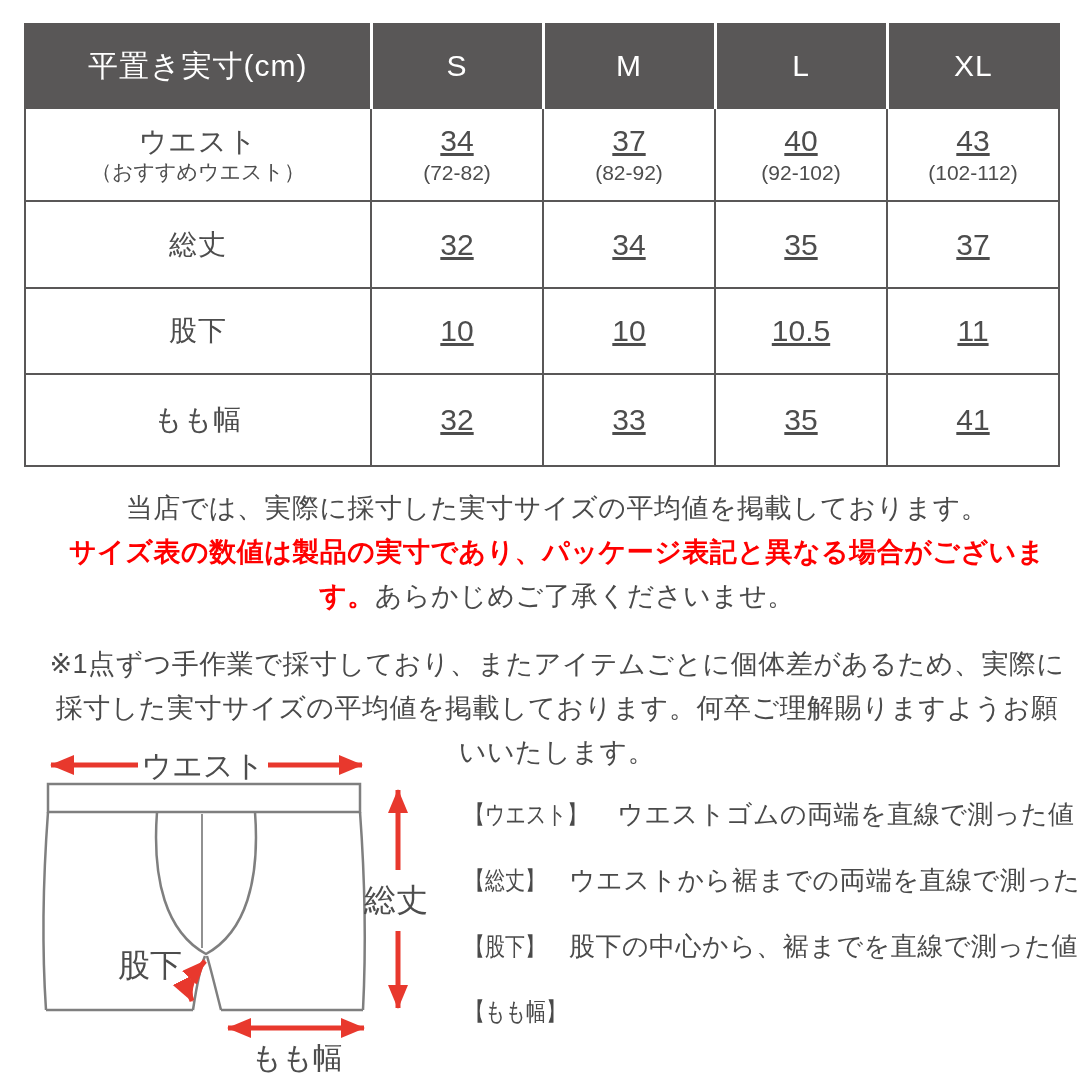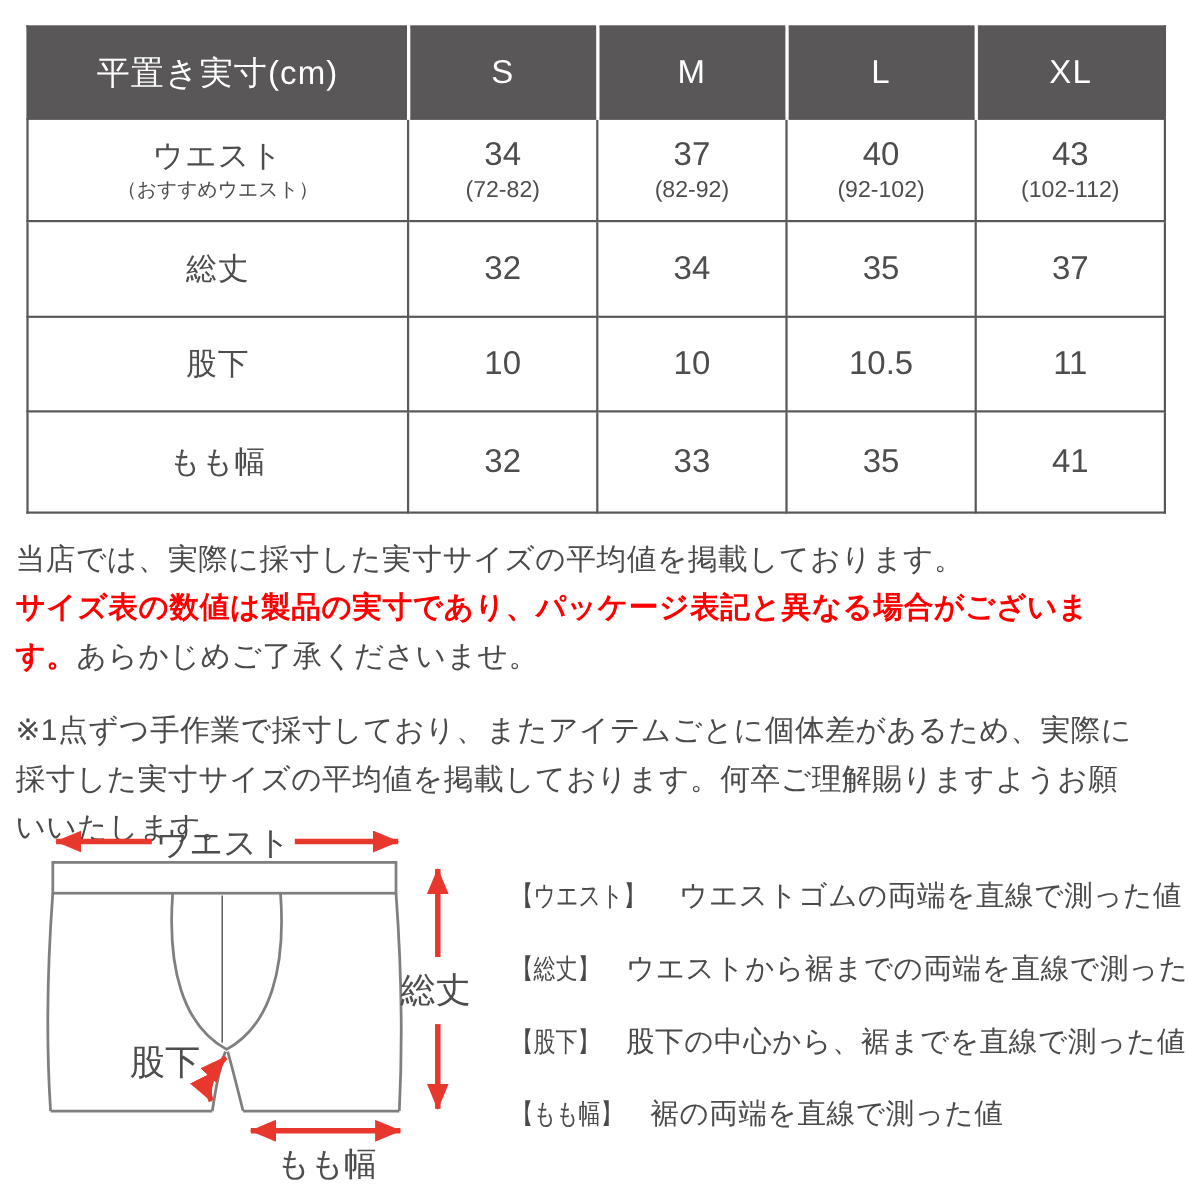--- a/index.html
+++ b/index.html
@@ -21,26 +21,26 @@
     background:#595757; color:#ffffff; font-weight:400; font-size:30px;
     height:84px; text-align:center; vertical-align:middle; letter-spacing:1px;
   }
   table.size-table th + th { border-left:3px solid #ffffff; }
   table.size-table td {
     border:2px solid #595757; text-align:center; vertical-align:middle;
     background:#ffffff;
   }
   tr.rh1 { height:93px; } tr.rh2 { height:87px; } tr.rh3 { height:86px; } tr.rh4 { height:92px; }
   .lbl-main { font-size:28px; color:#4d4d4d; line-height:34px; letter-spacing:1px; }
-  .lbl-sub  { font-size:18px; color:#4d4d4d; line-height:26px; }
-  .val      { font-size:30px; color:#4d4d4d; line-height:36px; }
+  .lbl-sub  { font-size:21px; color:#4d4d4d; line-height:26px; }
+  .val      { font-size:30px; color:#4d4d4d; line-height:36px;text-decoration:underline; }
   .sub      { font-size:21px; color:#4d4d4d; line-height:27px; }
 
   
-  .notes { position:absolute; left:14px; top:486px; width:1022px; }
+  .notes { position:absolute; left:46px; top:486px; width:1022px;text-align:center; }
   .notes p { font-size:27px; line-height:44px; color:#4a4a4a; letter-spacing:0.5px; }
   .notes p.p1 { margin-bottom:24px; }
   .red-bold { color:#ff0000; font-weight:bold; }
 
   
   .diagram-svg { position:absolute; left:20px; top:750px; }
   .dg-label { fill:#4d4d4d; font-family:"Liberation Sans","DejaVu Sans",sans-serif; }
 
   
   .defs-list { position:absolute; left:465px; top:797px; display:flex; flex-direction:column; gap:39px; }
@@ -198,17 +198,16 @@
     <div class="def-row">
       <span class="def-term">【総丈】</span>
       <span class="def-desc">ウエストから裾までの両端を直線で測った値</span>
     </div>
     <div class="def-row">
       <span class="def-term">【股下】</span>
       <span class="def-desc">股下の中心から、裾までを直線で測った値</span>
     </div>
     <div class="def-row">
       <span class="def-term">【もも幅】</span>
-      <span class="def-desc">裾の両端を直線で測った値</span>
     </div>
   </div>
 
 </div>
 
 </body></html>

